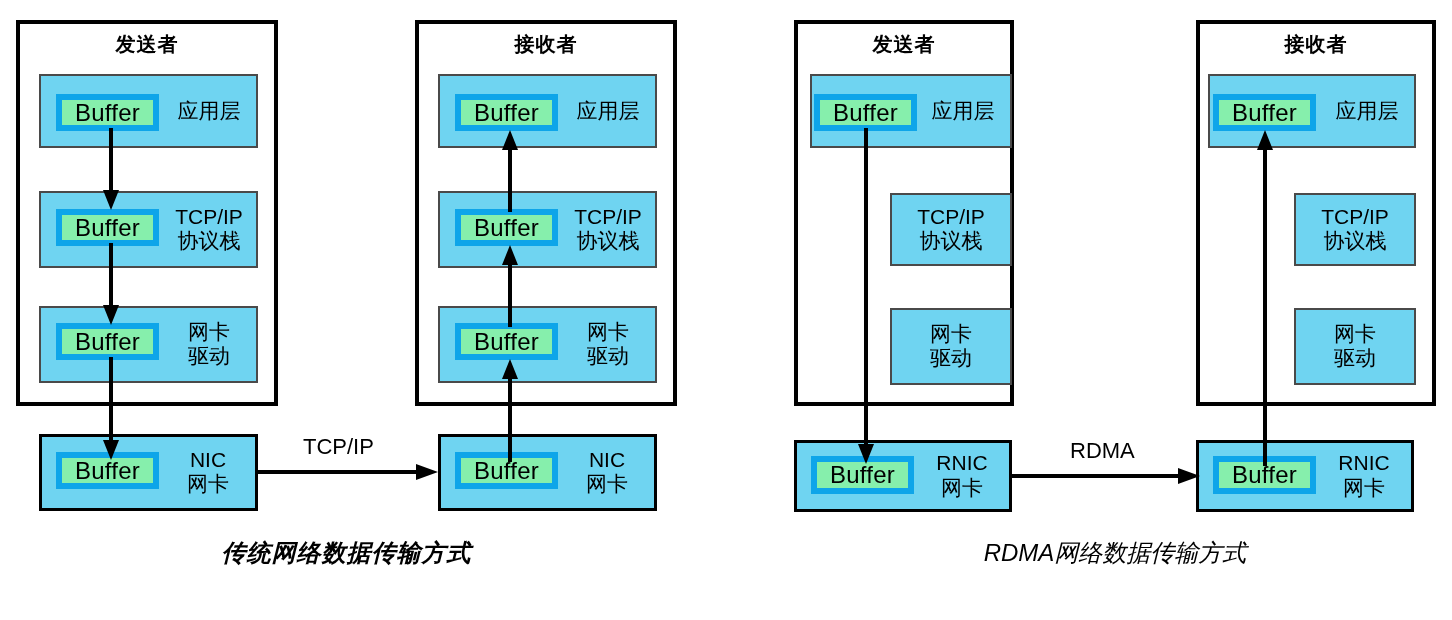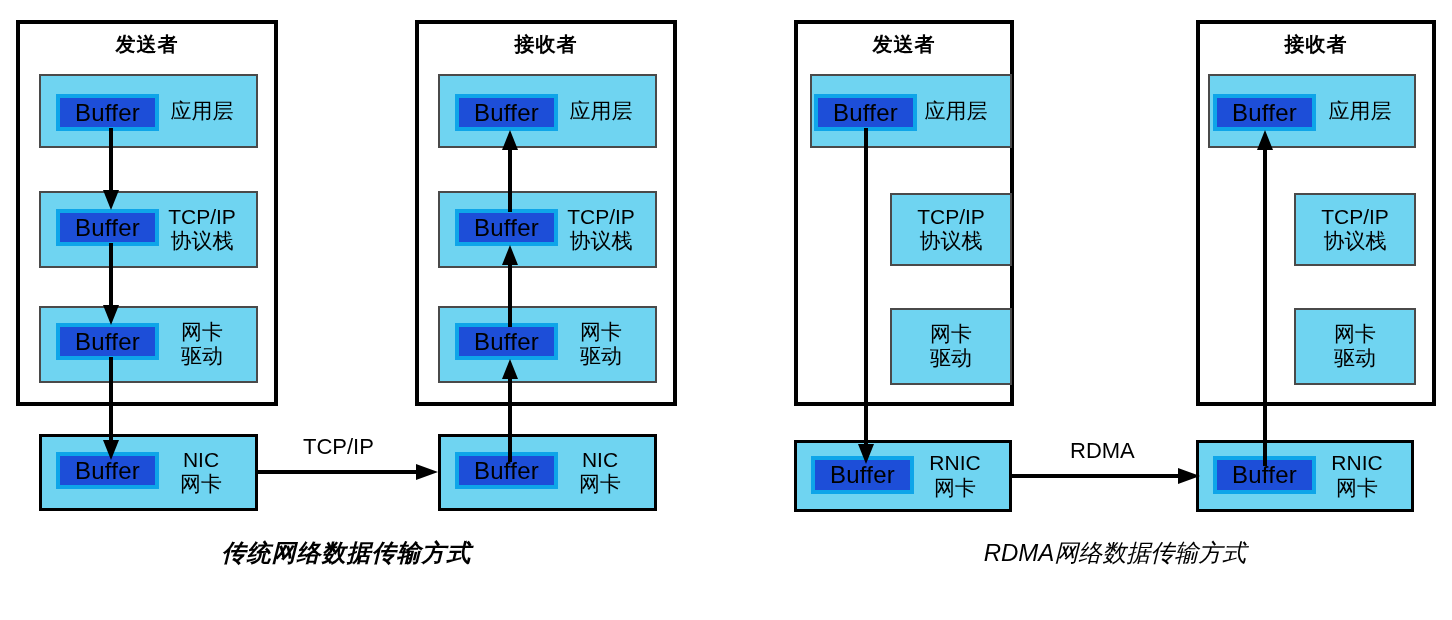--- a/index.html
+++ b/index.html
@@ -40,37 +40,37 @@
   }
   .layer-label{
     position:absolute;
     color:#000;
     font-size:21px;
     line-height:1.18;
     text-align:center;
     white-space:pre-line;
   }
   .layer-label.right{
-    right:8px;
+    right:1px;
     top:50%;
     transform:translateY(-50%);
     width:92px;
   }
   .layer-label.center{
     left:0;right:0;
     top:50%;
     transform:translateY(-50%);
     text-align:center;
   }
 
   
   .buffer{
     position:absolute;
-    background:#1d4ed8;
-    border:4px solid #0ea5e9;
+    background:#86efac;
+    border:6px solid #0ea5e9;
     box-sizing:border-box;
     display:flex;
     align-items:center;
     justify-content:center;
     font-size:24px;
     color:#000;
     letter-spacing:0.2px;
   }
 
   

